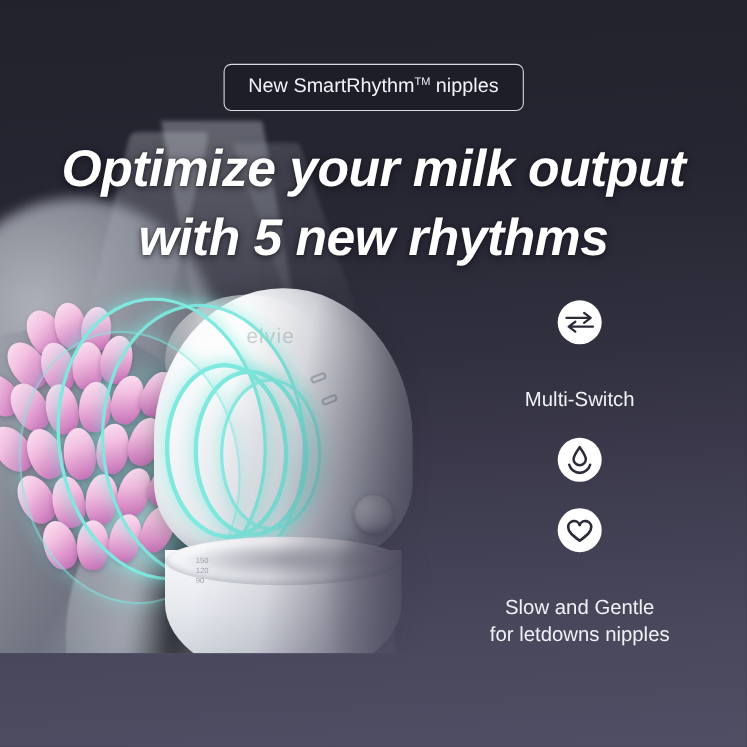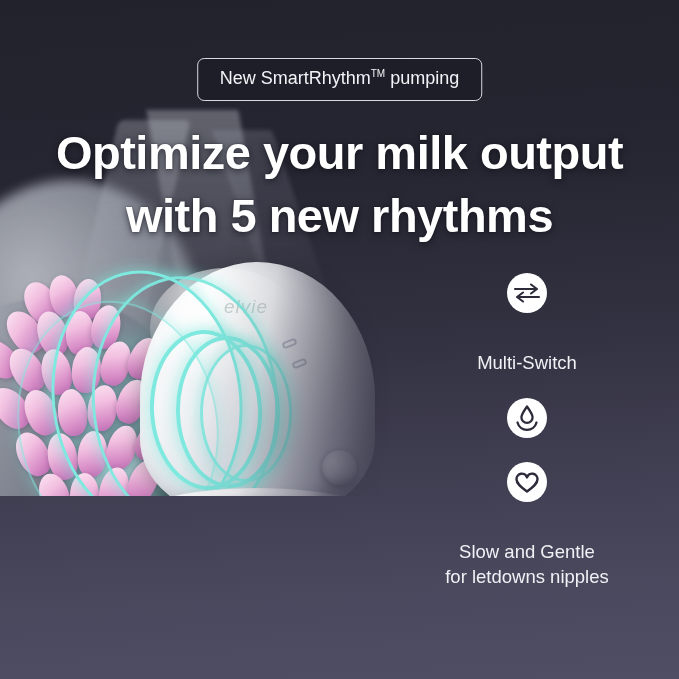--- a/index.html
+++ b/index.html
@@ -4,21 +4,21 @@
 <style>
   html,body{margin:0;padding:0;background:#1b1b24;}
   *{box-sizing:border-box;}
   .stage{
     position:relative;width:679px;height:679px;overflow:hidden;
     font-family:"Liberation Sans","DejaVu Sans",sans-serif;
     background:linear-gradient(177deg,#22222d 0%,#262632 26%,#31303f 48%,#3f3d50 68%,#4a485d 85%,#504e64 100%);
   }
 
   
-  .photo{position:absolute;left:0;top:0;width:420px;height:496px;overflow:hidden;font-style:italic;}
+  .photo{position:absolute;left:0;top:0;width:420px;height:594px;overflow:hidden;}
   .photo-fade{
     position:absolute;inset:0;
     -webkit-mask-image:linear-gradient(100deg,#000 0%,#000 52%,rgba(0,0,0,.88) 64%,rgba(0,0,0,.35) 80%,rgba(0,0,0,0) 93%);
             mask-image:linear-gradient(100deg,#000 0%,#000 52%,rgba(0,0,0,.88) 64%,rgba(0,0,0,.35) 80%,rgba(0,0,0,0) 93%);
   }
   
   .torso-a{position:absolute;left:-120px;top:300px;width:330px;height:430px;border-radius:55% 48% 40% 60%;
     background:linear-gradient(118deg,#b9bdc6 0%,#8f949f 30%,#6f7480 55%,#9aa0ab 76%,#c3c7ce 100%);
     filter:blur(1px);}
   .torso-b{position:absolute;left:60px;top:420px;width:300px;height:330px;border-radius:50% 55% 45% 50%;
@@ -83,21 +83,21 @@
     background:linear-gradient(260deg,rgba(60,58,78,.75),rgba(60,58,78,0));filter:blur(6px);border-radius:50%;}
 
   
   .badge{position:absolute;left:50%;top:58px;transform:translateX(-50%);
     padding:9px 22px 11px;border:1.6px solid #d8d9e2;border-radius:7px;background:rgba(28,28,38,.72);
     color:#f2f3f7;font-size:18px;white-space:nowrap;}
   .badge sup{font-size:10px;vertical-align:super;}
 
   
   .headline{position:absolute;left:0;right:0;top:121px;text-align:center;
-    color:#ffffff;font-size:47px;line-height:63px;font-weight:bold;
+    color:#ffffff;font-size:47px;line-height:63px;font-weight:bold;font-style:italic;
     letter-spacing:-0.5px;
     text-shadow:0 2px 7px rgba(15,15,25,.65), 0 0 2px rgba(15,15,25,.5);}
   .headline .l2{display:block;}
 
   
   .features{position:absolute;left:398px;top:272px;width:258px;}
   .feature{text-align:center;margin-bottom:22px;}
   .ficon{width:42px;height:42px;margin:0 auto 10px;display:block;}
   .ftext{color:#f0f1f5;font-size:18.5px;line-height:25px;margin-top:36px;}
   .ftext .sub{display:block;}
@@ -167,21 +167,21 @@
 
       <div class="cup"></div>
       <div class="cup-rim"></div>
       <div class="cup-rim-dark"></div>
       <div class="cup-ticks">150<br>120<br>90</div>
       <div class="cup-shade"></div>
     </div>
   </div>
 
   <div class="badge">
-    <span>New SmartRhythm</span><sup>TM</sup><span> pumping</span>
+    <span>New SmartRhythm</span><sup>TM</sup><span> nipples</span>
   </div>
 
   <div class="headline">
     <span class="l1">Optimize your milk output</span>
     <span class="l2">with 5 new rhythms</span>
   </div>
 
   <div class="features">
 
     <div class="feature">

